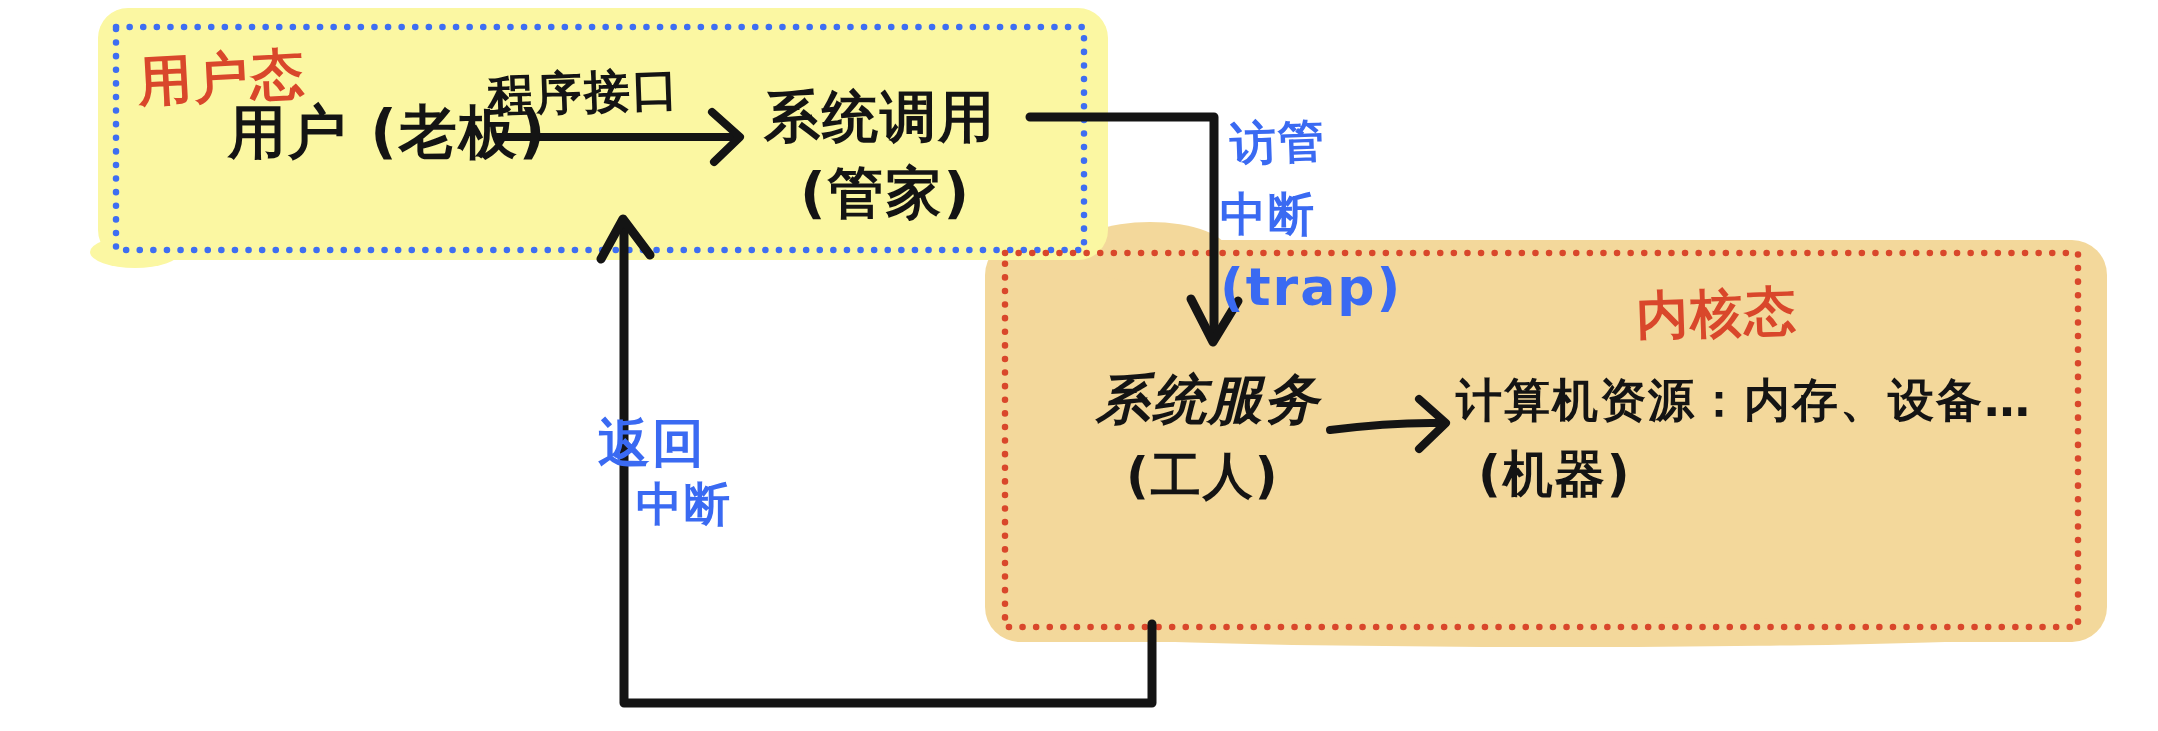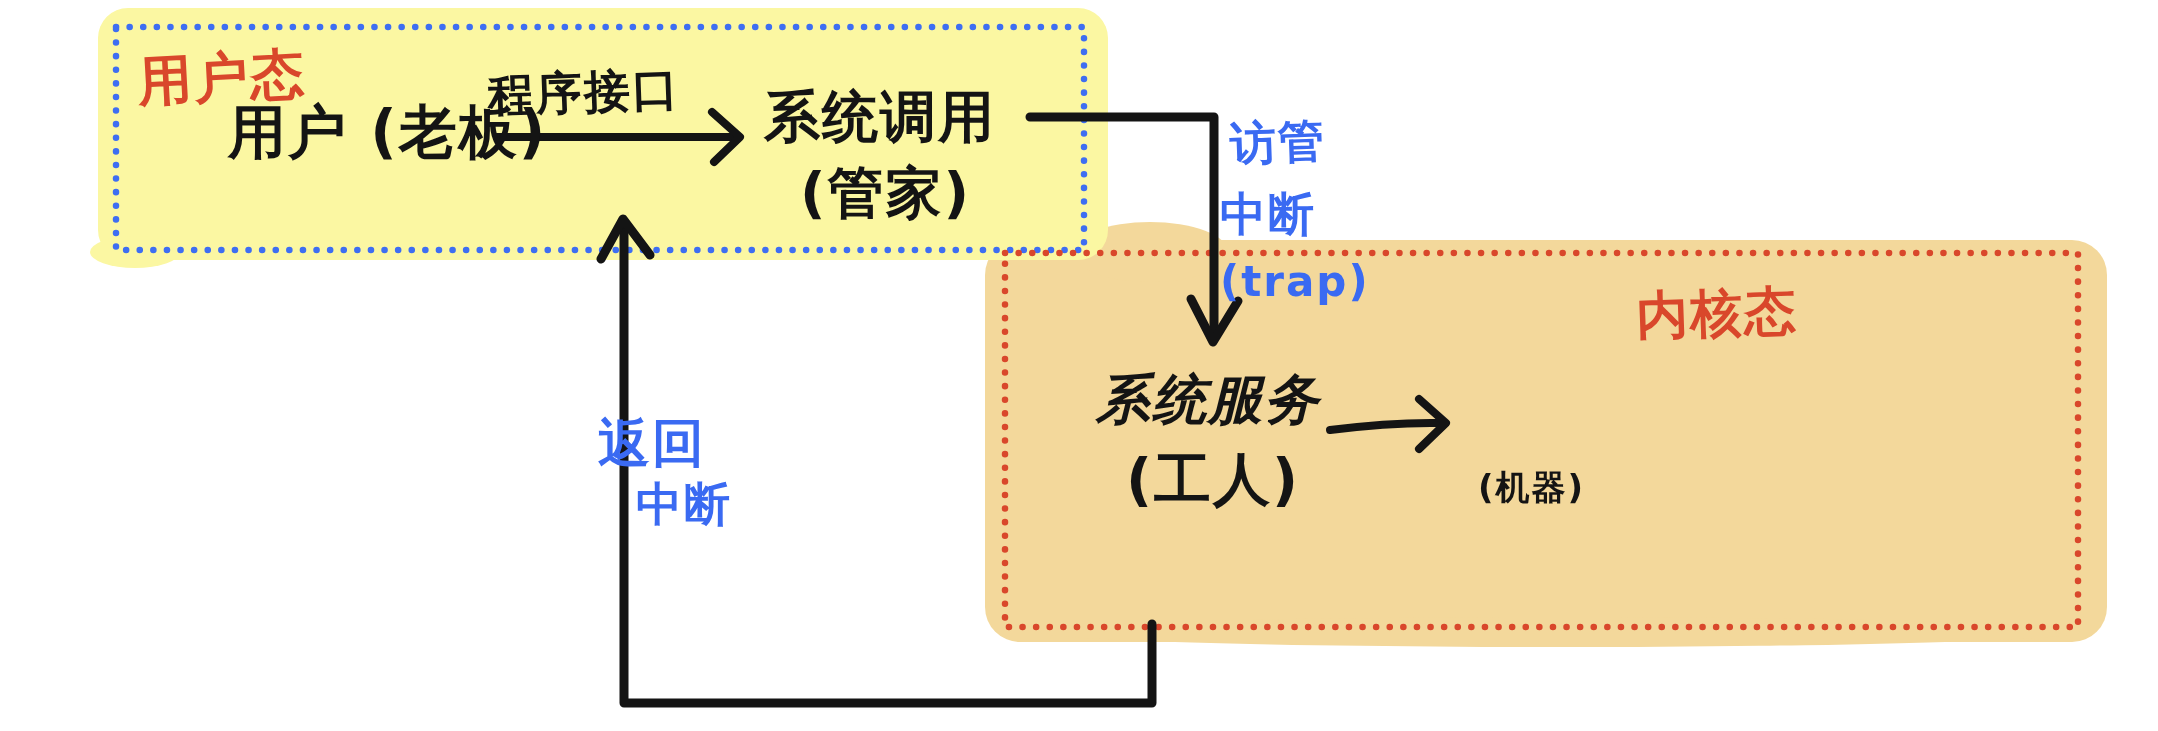--- a/index.html
+++ b/index.html
@@ -15,26 +15,26 @@
   .txt{position:absolute;line-height:1.05;white-space:nowrap;letter-spacing:2px;color:#141414;}
   .red{color:#d9472b;}
   .blue{color:#3a6af2;}
   .t-user-mode-label   {left:138px; top:50px;  font-size:54px; transform:rotate(-3deg);}
   .t-user              {left:200px; top:102px; font-size:58px;margin-left:28px;}
   .t-interface         {left:488px; top:68px;  font-size:46px; transform:rotate(-2deg);}
   .t-syscall           {left:764px; top:88px;  font-size:56px;}
   .t-syscall-sub       {left:800px; top:164px; font-size:56px;}
   .t-trap-1            {left:1230px;top:118px; font-size:46px; transform:rotate(-2deg);}
   .t-trap-2            {left:1220px;top:190px; font-size:46px;}
-  .t-trap-3            {left:1220px;top:260px; font-size:42px;}
+  .t-trap-3            {left:1220px;top:260px; font-size:52px;}
   .t-kernel-mode-label {left:1636px;top:286px; font-size:52px; transform:rotate(-2deg);}
   .t-service           {left:1096px;top:372px; font-size:54px;font-style:italic;}
-  .t-service-sub       {left:1126px;top:450px; font-size:57px;}
+  .t-service-sub       {left:1126px;top:450px; font-size:50px;}
   .t-resources         {left:1456px;top:376px; font-size:46px;}
-  .t-resources-sub     {left:1478px;top:448px; font-size:34px;margin-top:22px;}
+  .t-resources-sub     {left:1478px;top:448px; font-size:50px;}
   .t-return-1          {left:598px; top:416px; font-size:52px;}
   .t-return-2          {left:636px; top:480px; font-size:46px;}
 </style>
 </head>
 <body>
 
 <div id="stage">
 
   <svg id="diagram-svg" width="2158" height="731" viewBox="0 0 2158 731">
 
@@ -67,18 +67,19 @@
   <div class="txt t-syscall-sub">(管家)</div>
   <div class="txt t-syscall">系统调用</div>
 
   <div class="txt blue t-trap-1">访管</div>
   <div class="txt blue t-trap-2">中断</div>
   <div class="txt blue t-trap-3">(trap)</div>
 
   <div class="txt red t-kernel-mode-label">内核态</div>
   <div class="txt t-service">系统服务</div>
   <div class="txt t-service-sub">(工人)</div>
+  <div class="txt t-resources">计算机资源：内存、设备…</div>
   <div class="txt t-resources-sub">(机器)</div>
 
   <div class="txt blue t-return-1">返回</div>
   <div class="txt blue t-return-2">中断</div>
 
 </div>
 
 </body></html>

